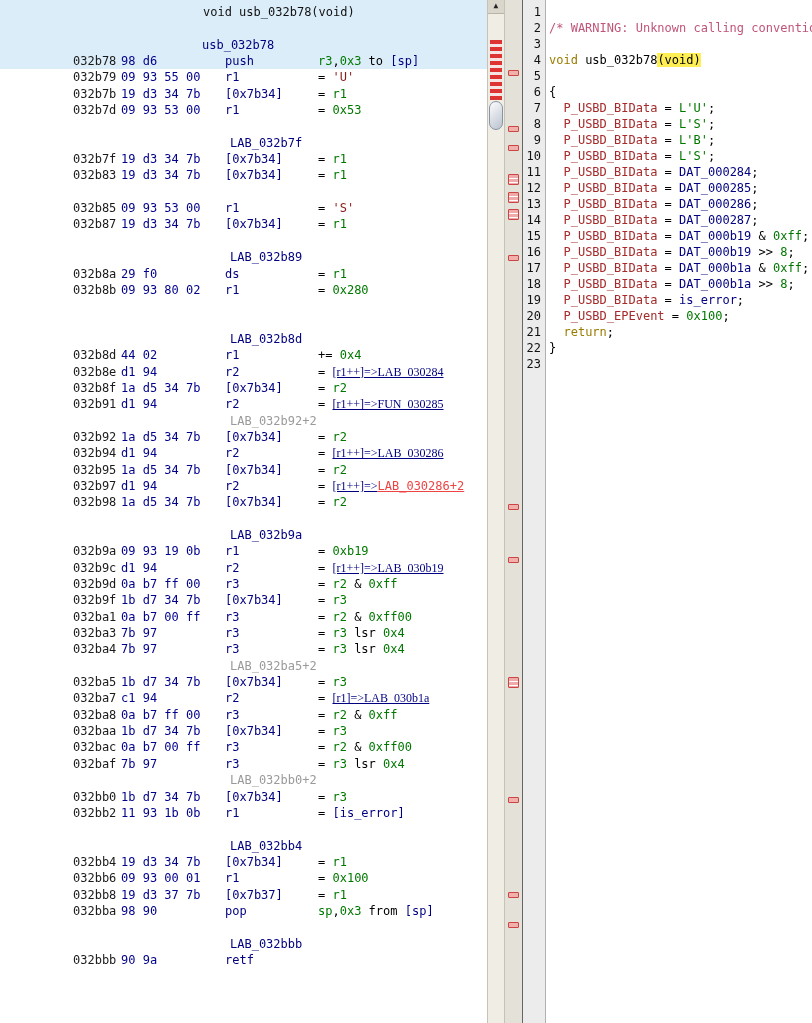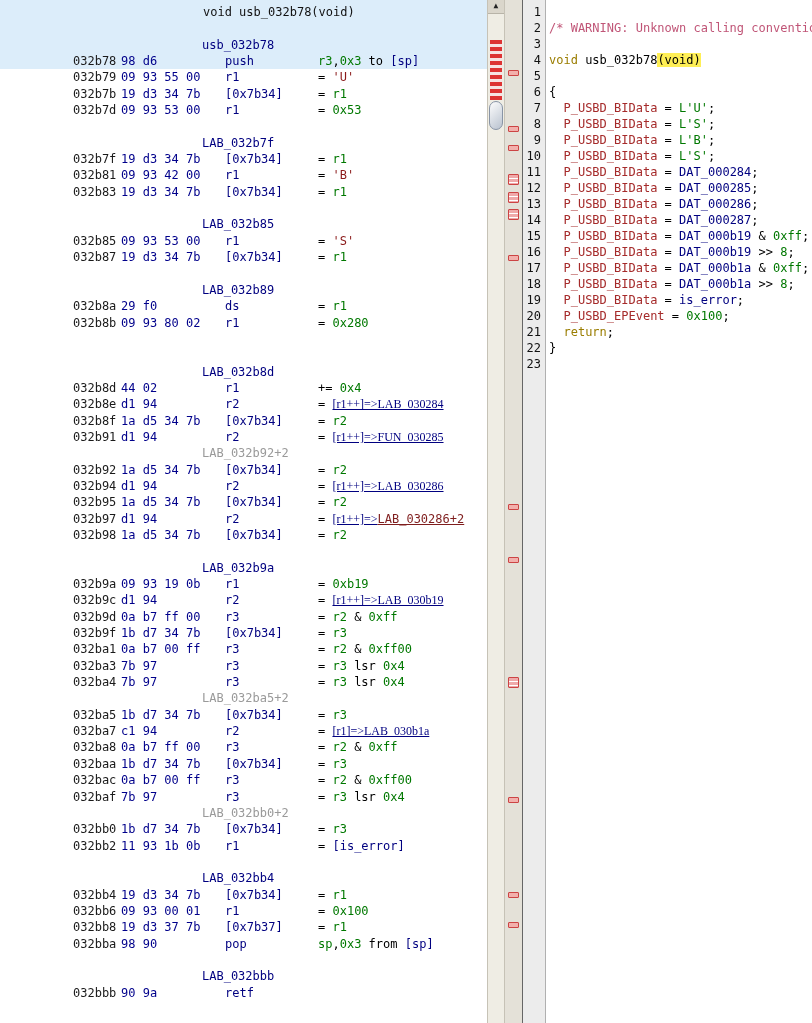--- a/index.html
+++ b/index.html
@@ -8,35 +8,35 @@
     font-family:"DejaVu Sans Mono","Liberation Mono",monospace;
     font-size:12px;color:#000;background:#fff;position:relative;justify-content:center;
   }
   
   .listing-pane{width:487px;flex:none;overflow:hidden;background:#fff;}
   .hdr-block{background:#dcedfa;padding-top:4px;}
   .lrow{height:16.35px;line-height:16.35px;white-space:pre;padding-left:73px;overflow:hidden;}
   .sigrow{padding-left:203px;color:#111;}
   .protorow{padding-left:95px;color:#00796b;}
   .fnrow{padding-left:202px;color:#000080;}
-  .labelrow{padding-left:202px;color:#000080;}
+  .labelrow{padding-left:202px;color:#000080;margin-left:28px;}
   .labelrow.gray{color:#9a9a9a;}
   .instr.sel{background:#dcedfa;}
   .ca{display:inline-block;width:48px;}
   .cb{display:inline-block;width:104px;}
   .cmn{display:inline-block;width:93px;}
   .tk.addr{color:#1a1a1a;}
   .tk.bytes{color:#00008b;}
   .tk.mn{color:#000080;}
   .tk.reg{color:#007800;}
   .tk.sc{color:#007800;}
   .tk.ch{color:#8b1a1a;}
   .tk.mem{color:#000080;}
   .tk.ref{color:#000080;text-decoration:underline;font-family:Liberation Serif, serif;}
-  .tk.refg{color:#7f1d1d;text-decoration:underline;}
+  .tk.refg{color:#ef4444;text-decoration:underline;}
   .tk.pl{color:#000;}
   
   .scrollbar{width:16px;flex:none;position:relative;background:#efede4;
     border-left:1px solid #c6c2b6;border-right:1px solid #c6c2b6;}
   .sb-btn{height:13px;background:#dad6cb;border-bottom:1px solid #b8b4a8;
     font-size:8px;line-height:12px;text-align:center;color:#222;cursor:pointer;}
   .sb-stripes{position:absolute;top:40px;left:2px;right:2px;height:60px;
     background:repeating-linear-gradient(to bottom,#dd3333 0 4px,#f6e3e3 4px 7px);}
   .sb-thumb{position:absolute;top:101px;left:1px;width:12px;height:27px;border-radius:7px;
     background:linear-gradient(135deg,#fdfdfd,#b9c2cf);border:1px solid #8894a6;}
@@ -75,24 +75,22 @@
       <div class="lrow fnrow">usb_032b78</div>
     </div>
     <div>
         <div class="lrow instr sel"><span class="tk addr ca">032b78</span><span class="tk bytes cb">98 d6</span><span class="tk mn cmn">push</span><span class="cop"><span class="tk reg">r3</span><span class="tk pl">,</span><span class="tk sc">0x3</span><span class="tk pl"> to </span><span class="tk mem">[sp]</span></span></div>
         <div class="lrow instr"><span class="tk addr ca">032b79</span><span class="tk bytes cb">09 93 55 00</span><span class="tk mn cmn">r1</span><span class="cop"><span class="tk pl">= </span><span class="tk ch">'U'</span></span></div>
         <div class="lrow instr"><span class="tk addr ca">032b7b</span><span class="tk bytes cb">19 d3 34 7b</span><span class="tk mn cmn">[0x7b34]</span><span class="cop"><span class="tk pl">= </span><span class="tk reg">r1</span></span></div>
         <div class="lrow instr"><span class="tk addr ca">032b7d</span><span class="tk bytes cb">09 93 53 00</span><span class="tk mn cmn">r1</span><span class="cop"><span class="tk pl">= </span><span class="tk sc">0x53</span></span></div>
         <div class="lrow"></div>
         <div class="lrow labelrow">LAB_032b7f</div>
         <div class="lrow instr"><span class="tk addr ca">032b7f</span><span class="tk bytes cb">19 d3 34 7b</span><span class="tk mn cmn">[0x7b34]</span><span class="cop"><span class="tk pl">= </span><span class="tk reg">r1</span></span></div>
-        <div class="lrow instr"><span class="tk addr ca">032b81</span><span class="tk bytes cb">09 93 42 00</span><span class="tk mn cmn">r1</span><span class="cop"><span class="tk pl">= </span><span class="tk ch">'B'</span></span></div>
         <div class="lrow instr"><span class="tk addr ca">032b83</span><span class="tk bytes cb">19 d3 34 7b</span><span class="tk mn cmn">[0x7b34]</span><span class="cop"><span class="tk pl">= </span><span class="tk reg">r1</span></span></div>
         <div class="lrow"></div>
-        <div class="lrow labelrow">LAB_032b85</div>
         <div class="lrow instr"><span class="tk addr ca">032b85</span><span class="tk bytes cb">09 93 53 00</span><span class="tk mn cmn">r1</span><span class="cop"><span class="tk pl">= </span><span class="tk ch">'S'</span></span></div>
         <div class="lrow instr"><span class="tk addr ca">032b87</span><span class="tk bytes cb">19 d3 34 7b</span><span class="tk mn cmn">[0x7b34]</span><span class="cop"><span class="tk pl">= </span><span class="tk reg">r1</span></span></div>
         <div class="lrow"></div>
         <div class="lrow labelrow">LAB_032b89</div>
         <div class="lrow instr"><span class="tk addr ca">032b8a</span><span class="tk bytes cb">29 f0</span><span class="tk mn cmn">ds</span><span class="cop"><span class="tk pl">= </span><span class="tk reg">r1</span></span></div>
         <div class="lrow instr"><span class="tk addr ca">032b8b</span><span class="tk bytes cb">09 93 80 02</span><span class="tk mn cmn">r1</span><span class="cop"><span class="tk pl">= </span><span class="tk sc">0x280</span></span></div>
         <div class="lrow"></div>
         <div class="lrow"></div>
         <div class="lrow labelrow">LAB_032b8d</div>
         <div class="lrow instr"><span class="tk addr ca">032b8d</span><span class="tk bytes cb">44 02</span><span class="tk mn cmn">r1</span><span class="cop"><span class="tk pl">+= </span><span class="tk sc">0x4</span></span></div>

